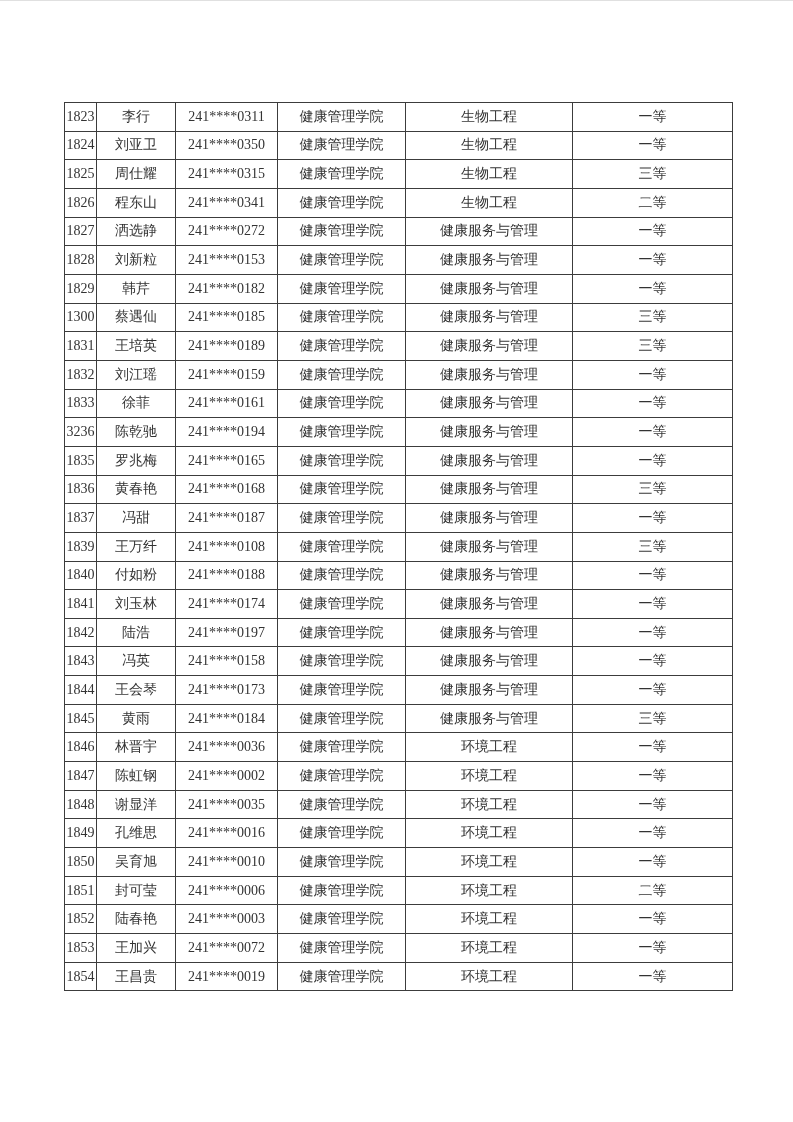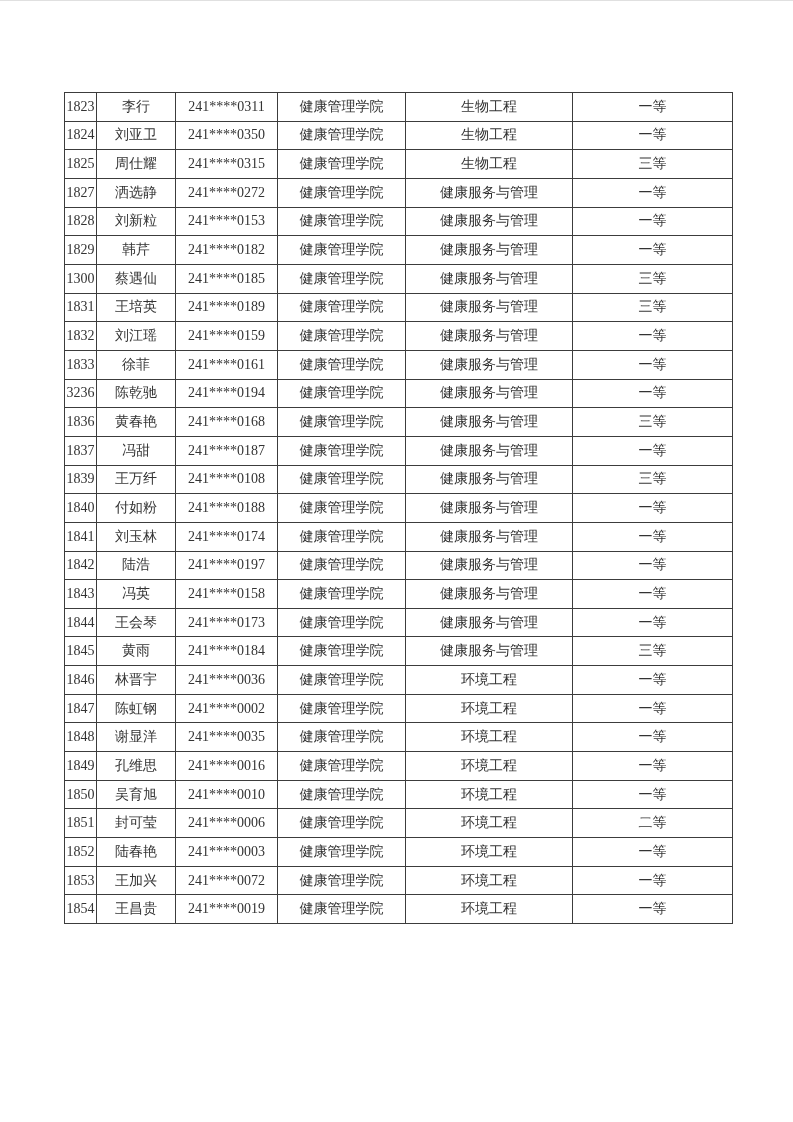--- a/index.html
+++ b/index.html
@@ -16,21 +16,21 @@
   }
   .top-edge {
     position: absolute;
     top: 0; left: 0; right: 0;
     height: 1px;
     background: #e0e0e0;
   }
   .award-table {
     position: absolute;
     left: 64px;
-    top: 92px;
+    top: 102px;
     width: 668px;
     border-collapse: collapse;
     table-layout: fixed;
   }
   .award-table tr {
     height: 28.66px;
   }
   .award-table td {
     border: 1px solid var(--border-color, #3c3c3c);
     text-align: center;
@@ -75,20 +75,28 @@
       </tr>
       <tr>
         <td>1825</td>
         <td>周仕耀</td>
         <td>241****0315</td>
         <td>健康管理学院</td>
         <td>生物工程</td>
         <td>三等</td>
       </tr>
       <tr>
+        <td>1826</td>
+        <td>程东山</td>
+        <td>241****0341</td>
+        <td>健康管理学院</td>
+        <td>生物工程</td>
+        <td>二等</td>
+      </tr>
+      <tr>
         <td>1827</td>
         <td>洒选静</td>
         <td>241****0272</td>
         <td>健康管理学院</td>
         <td>健康服务与管理</td>
         <td>一等</td>
       </tr>
       <tr>
         <td>1828</td>
         <td>刘新粒</td>
@@ -134,20 +142,28 @@
         <td>徐菲</td>
         <td>241****0161</td>
         <td>健康管理学院</td>
         <td>健康服务与管理</td>
         <td>一等</td>
       </tr>
       <tr>
         <td>3236</td>
         <td>陈乾驰</td>
         <td>241****0194</td>
+        <td>健康管理学院</td>
+        <td>健康服务与管理</td>
+        <td>一等</td>
+      </tr>
+      <tr>
+        <td>1835</td>
+        <td>罗兆梅</td>
+        <td>241****0165</td>
         <td>健康管理学院</td>
         <td>健康服务与管理</td>
         <td>一等</td>
       </tr>
       <tr>
         <td>1836</td>
         <td>黄春艳</td>
         <td>241****0168</td>
         <td>健康管理学院</td>
         <td>健康服务与管理</td>

